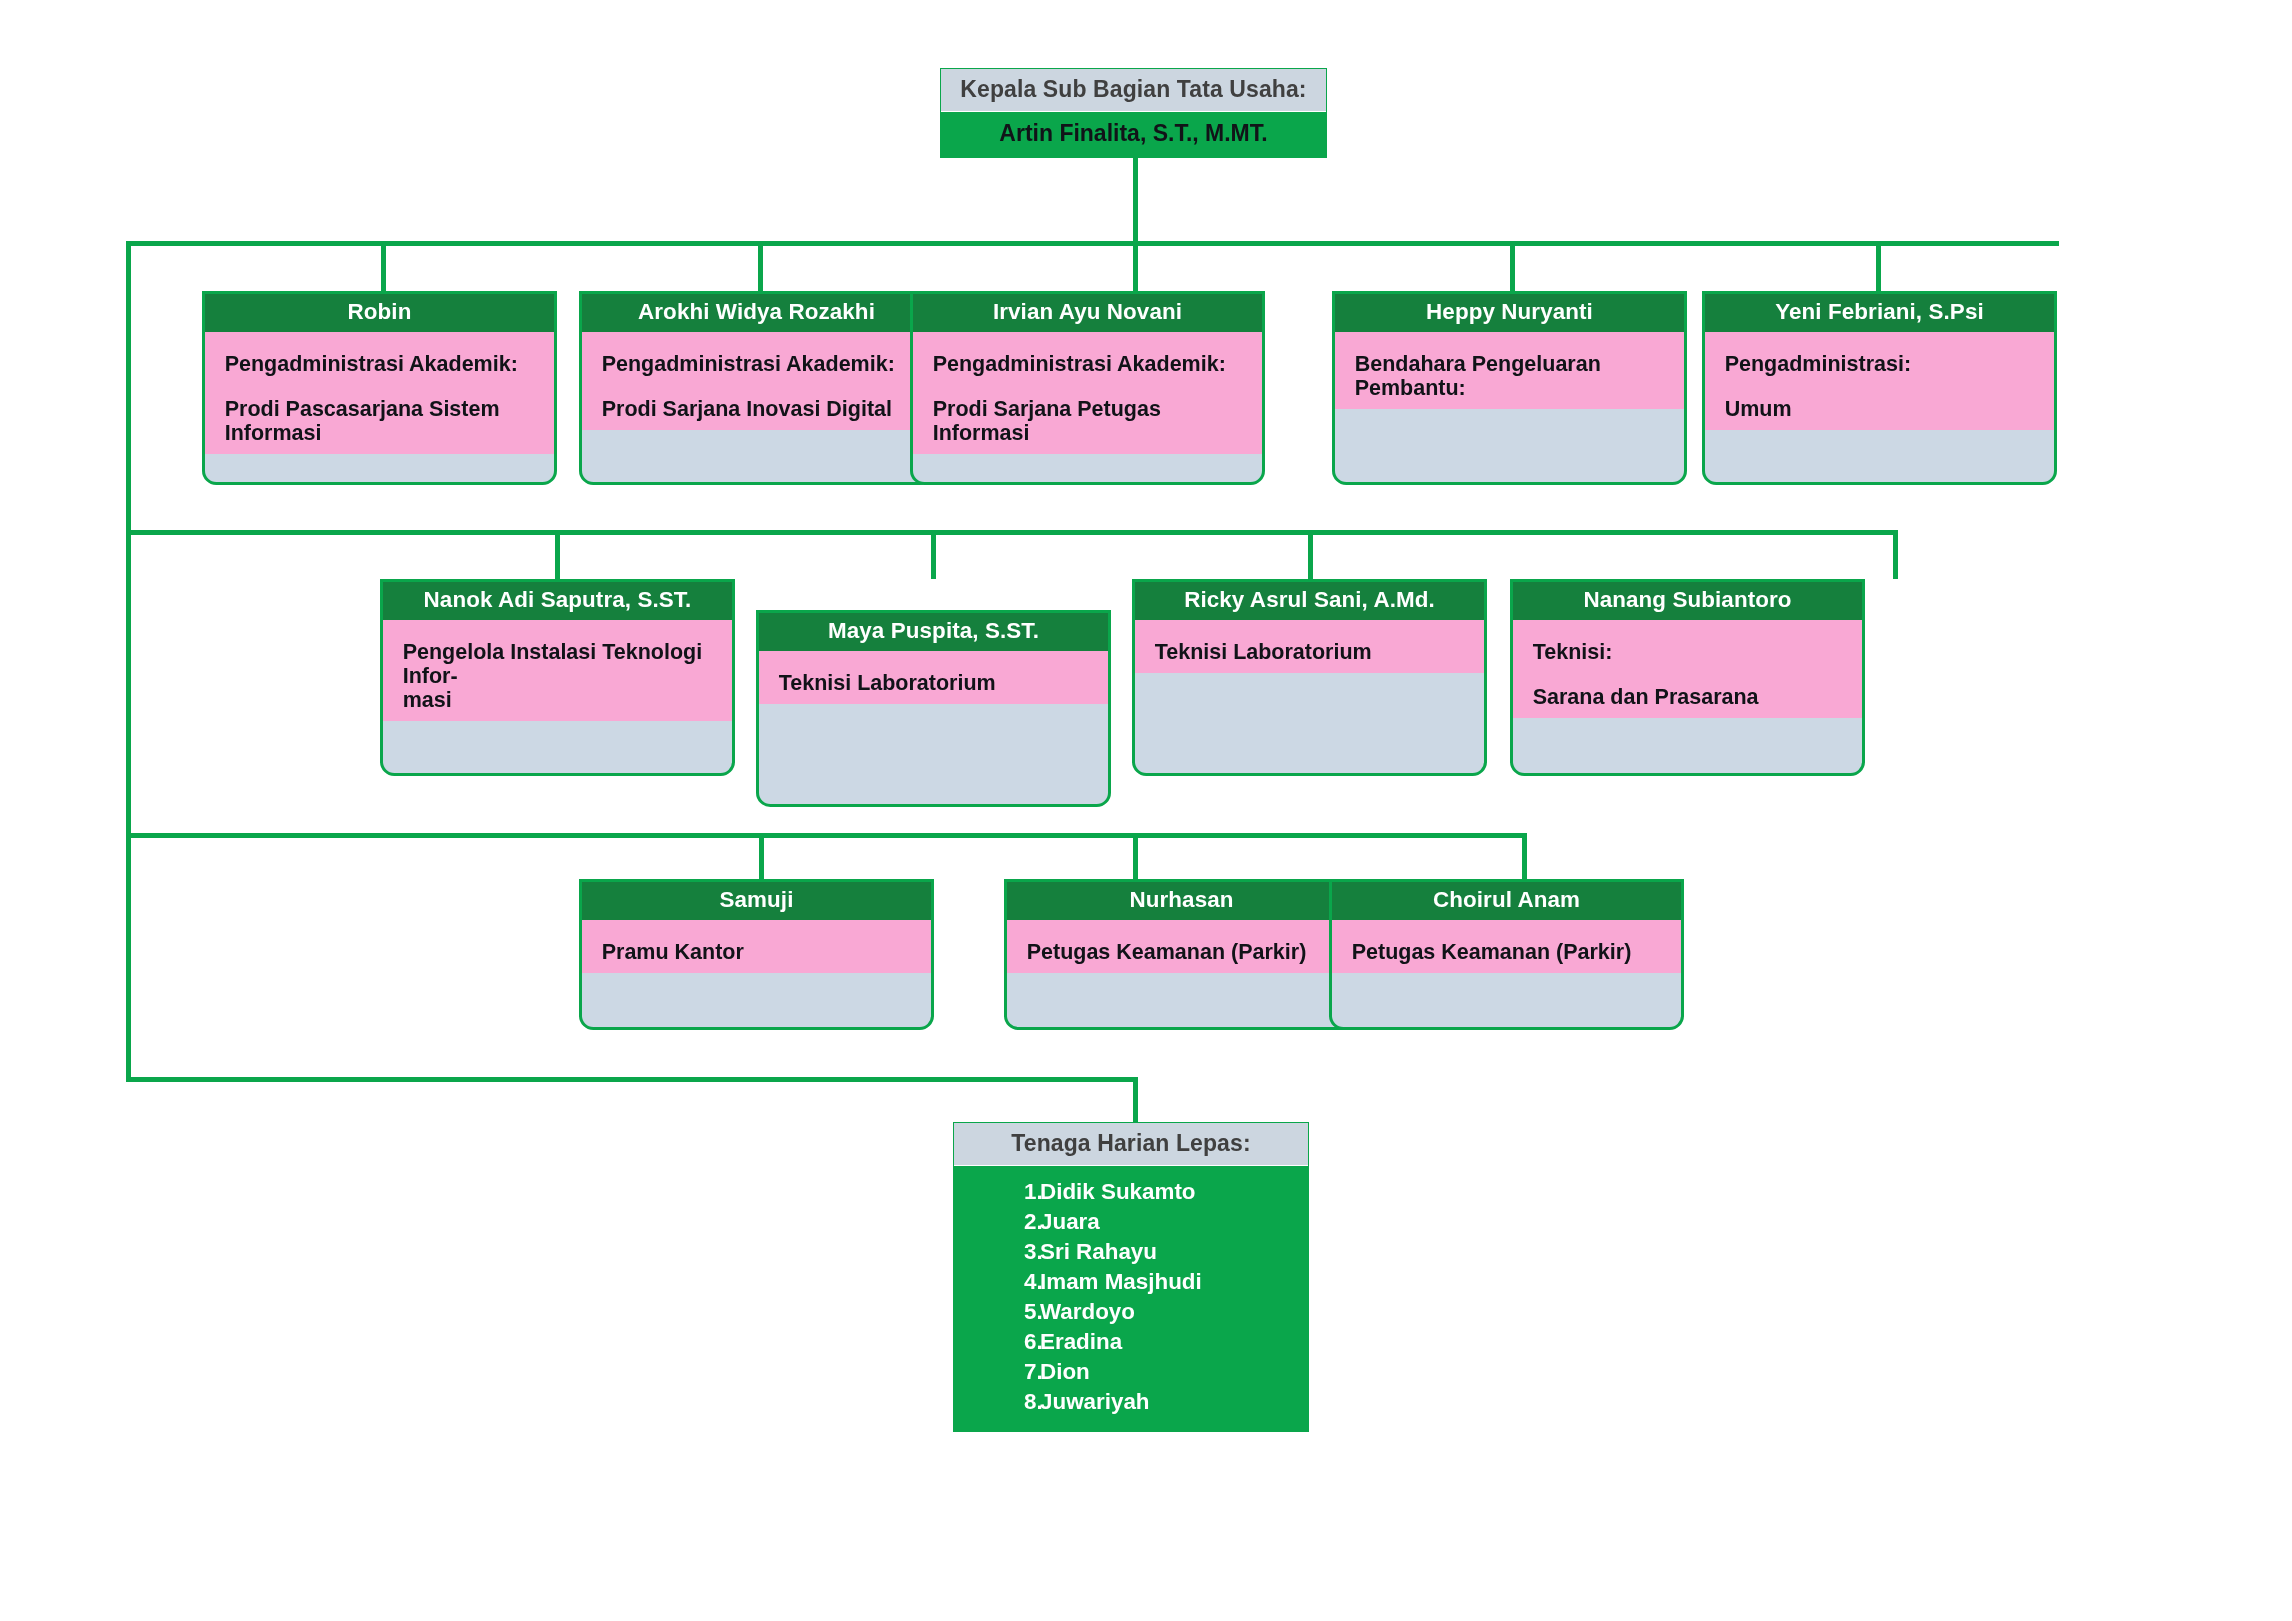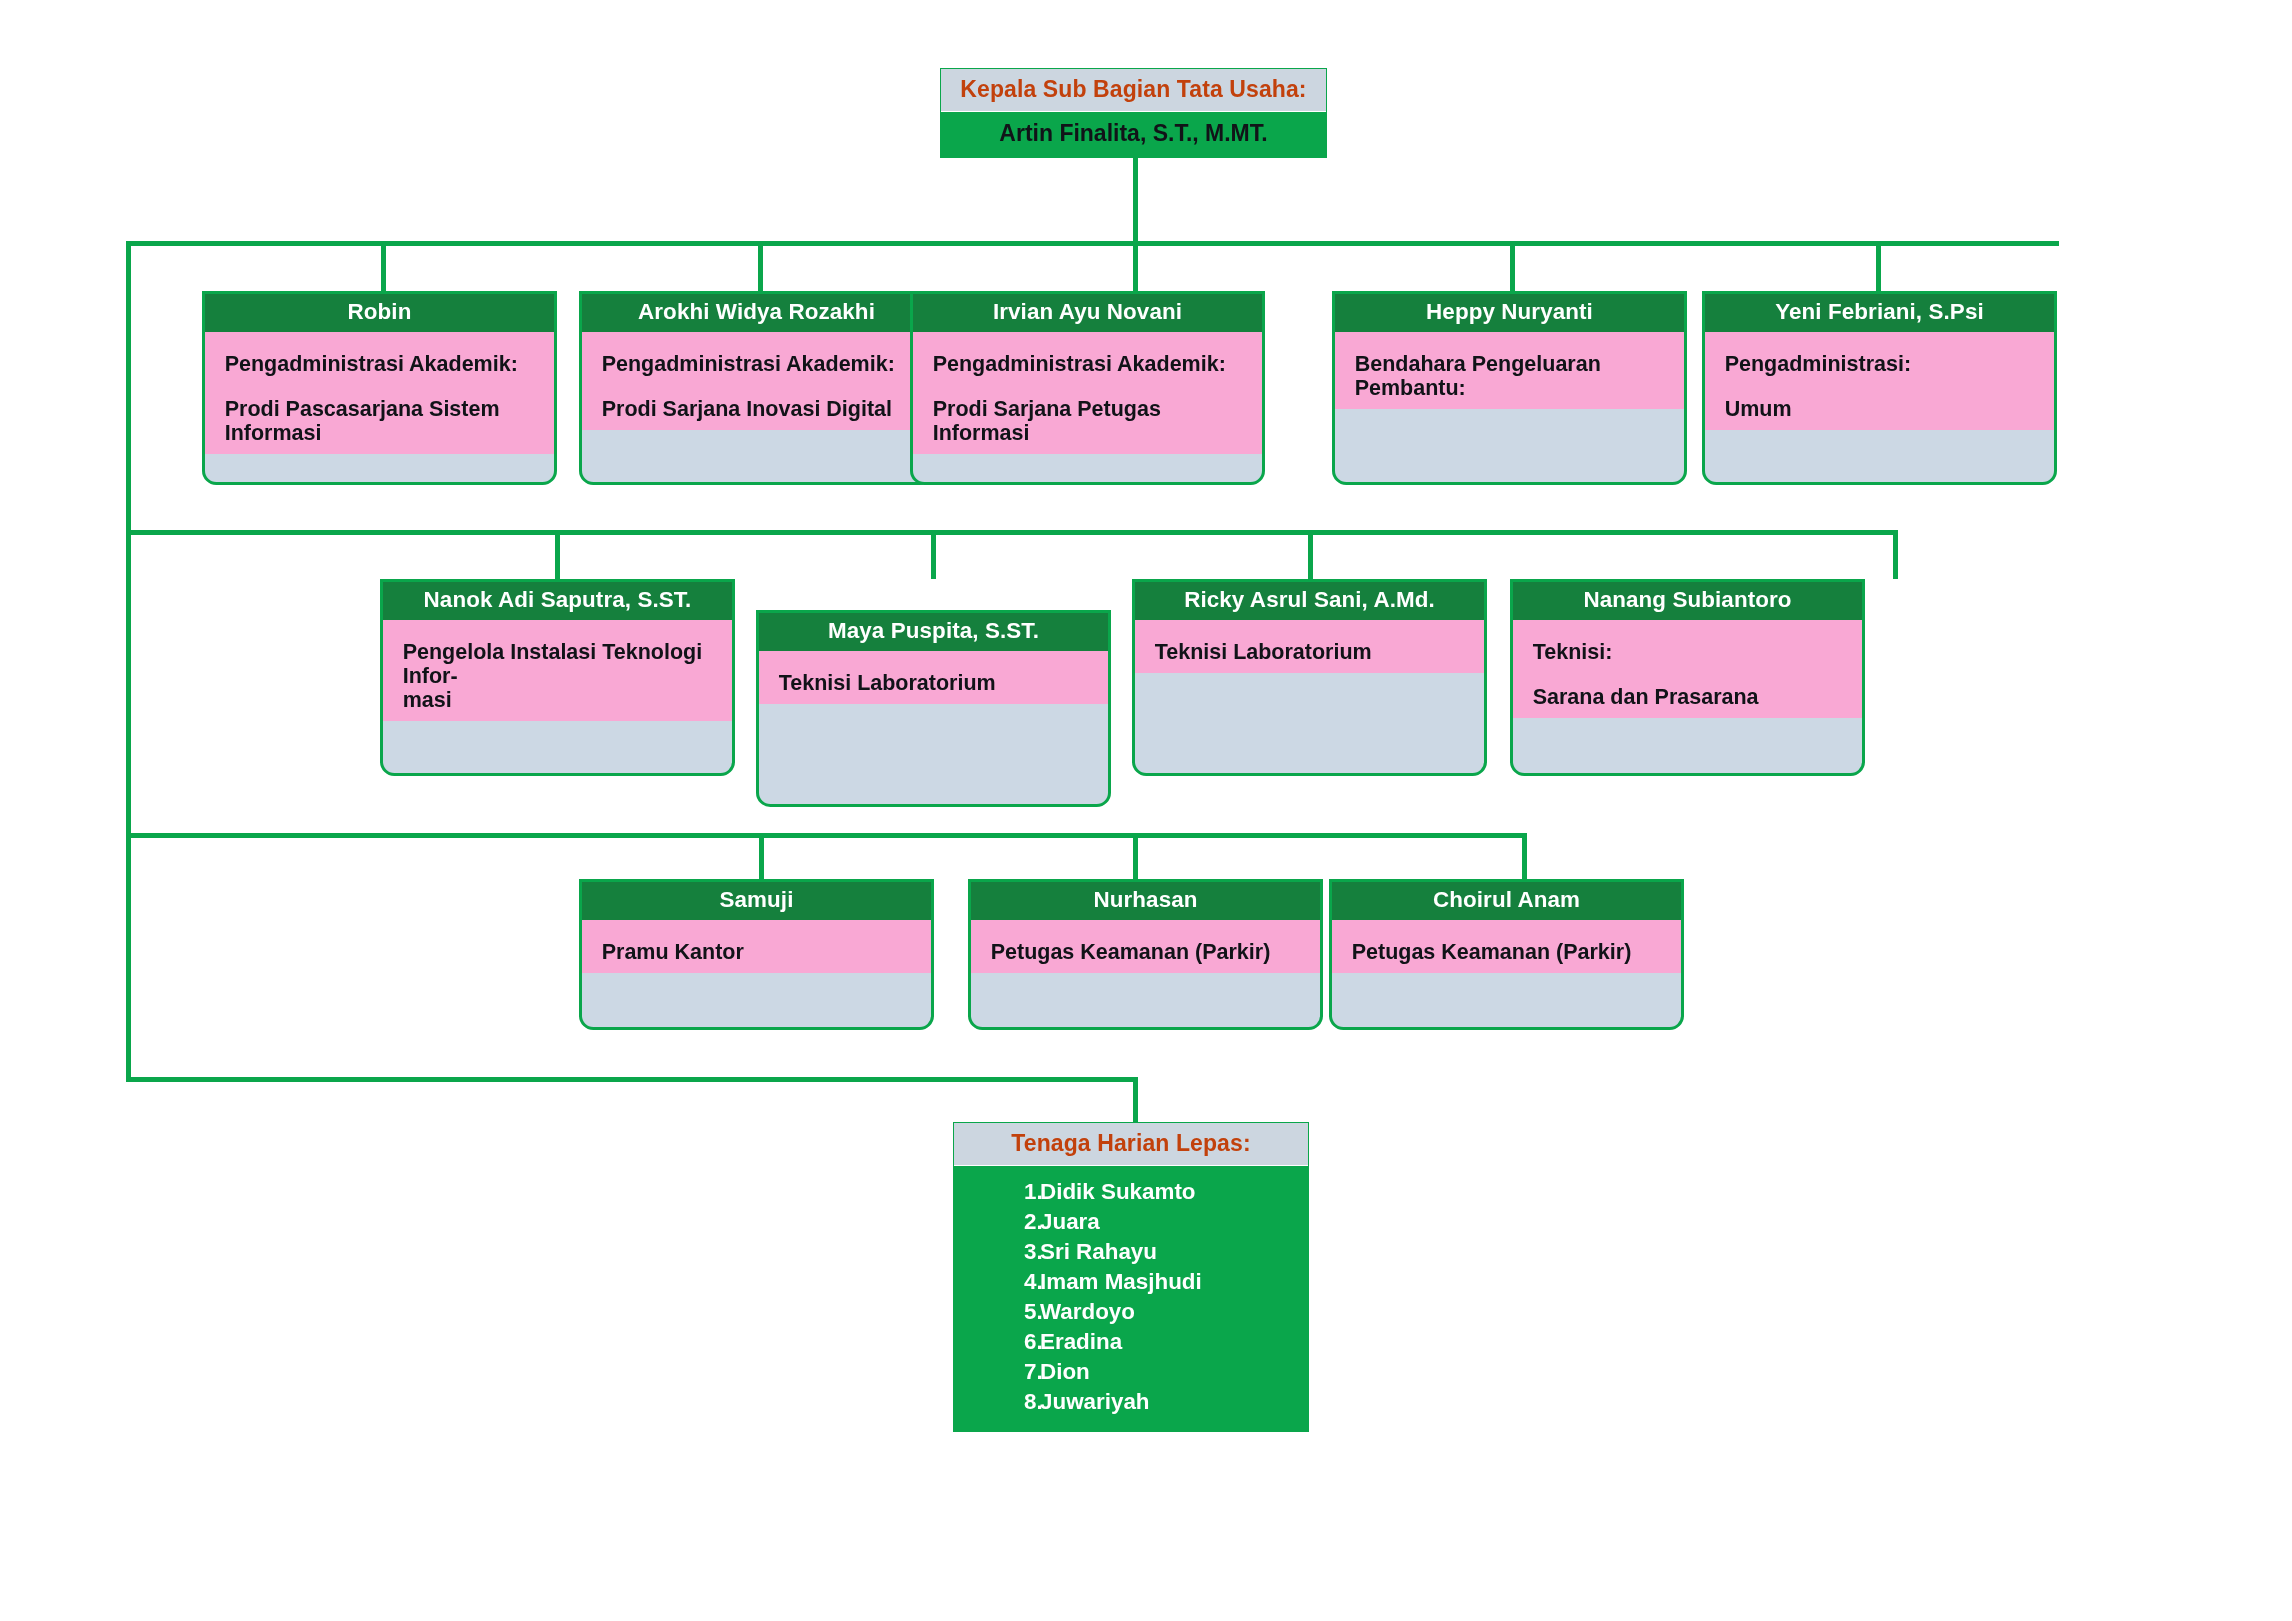--- a/index.html
+++ b/index.html
@@ -64,21 +64,21 @@
   .node-body .line:last-child { margin-bottom: 0; }
 
   
   .node.flat {
     border: 1.8px solid #0aa64b;
     border-radius: 0;
     background: #ccd6e0;
   }
   .node.flat .node-head {
     background: #ccd6e0;
-    color: #c2410c;
+    color: #404040;
     font-size: 23px;
     padding: 8px 5.4px 9.9px 5.4px;
     border-bottom: 1.8px solid #ffffff;
   }
   .node.flat .node-sub {
     background: #0aa64b;
     color: #111318;
     font-weight: bold;
     text-align: center;
     font-size: 23px;
@@ -215,21 +215,21 @@
     </div>
   </div>
 
   <div class="node" style="left:579px; top:879px; width:355px; height:151px;">
     <div class="node-head">Samuji</div>
     <div class="node-body">
       <div class="line">Pramu Kantor</div>
     </div>
   </div>
 
-  <div class="node" style="left:968px; top:879px; width:355px; height:151px;">
+  <div class="node" style="left:1004px; top:879px; width:355px; height:151px;">
     <div class="node-head">Nurhasan</div>
     <div class="node-body">
       <div class="line">Petugas Keamanan (Parkir)</div>
     </div>
   </div>
 
   <div class="node" style="left:1329px; top:879px; width:355px; height:151px;">
     <div class="node-head">Choirul Anam</div>
     <div class="node-body">
       <div class="line">Petugas Keamanan (Parkir)</div>

